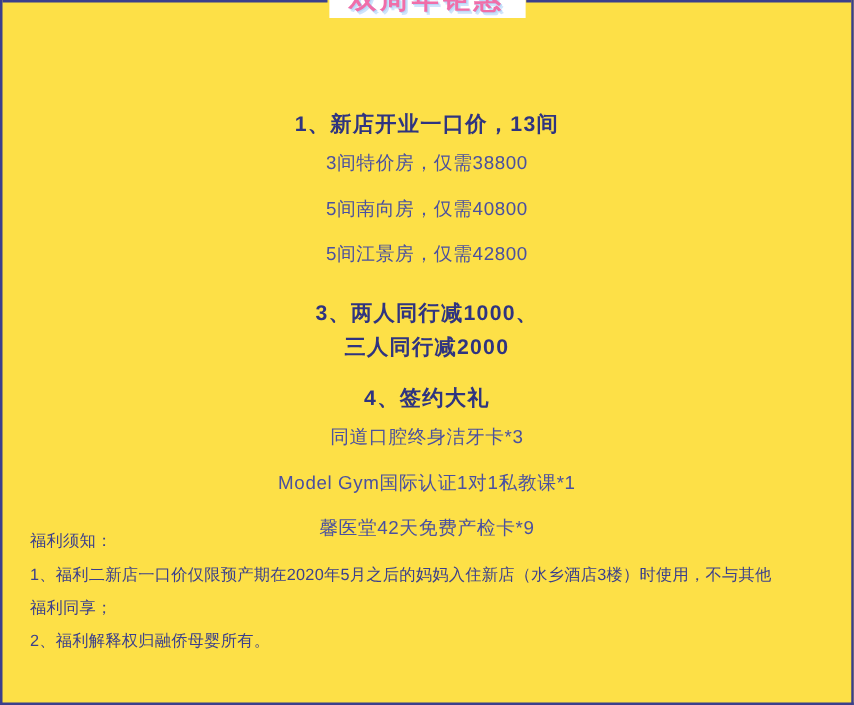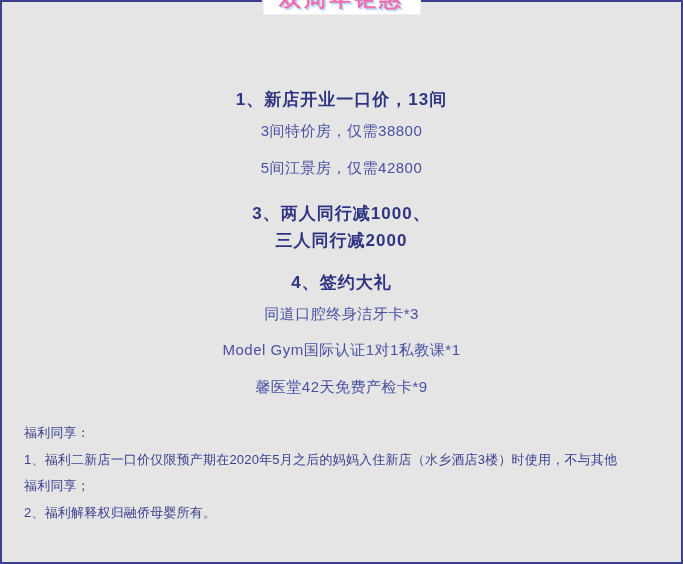--- a/index.html
+++ b/index.html
@@ -15,21 +15,21 @@
     overflow: hidden;
   }
   .poster {
     position: relative;
     width: 683px;
     height: 564px;
     box-sizing: border-box;
     border-left: 2px solid #3b3f8c;
     border-right: 2px solid #3b3f8c;
     border-bottom: 2px solid #3b3f8c;
-    background: #e5e5e5;
+    background: #fde047;
   }
   
   .top-rule {
     position: absolute;
     top: 0;
     height: 2px;
     background: #3b3f8c;
   }
   .top-rule.left  { left: 0;   width: 260px; }
   .top-rule.right { right: 0;  width: 260px; }
@@ -99,33 +99,34 @@
 
   <div class="top-rule left"></div>
   <div class="top-rule right"></div>
 
   <div class="title">双周年钜惠</div>
 
   <div class="content">
 
     <p class="headline first">1、新店开业一口价，13间</p>
     <p class="subline">3间特价房，仅需38800</p>
+    <p class="subline">5间南向房，仅需40800</p>
     <p class="subline">5间江景房，仅需42800</p>
 
 
     <p class="headline spaced">3、两人同行减1000、</p>
     <p class="headline">三人同行减2000</p>
 
     <p class="headline spaced">4、签约大礼</p>
     <p class="subline">同道口腔终身洁牙卡*3</p>
     <p class="subline">Model Gym国际认证1对1私教课*1</p>
     <p class="subline">馨医堂42天免费产检卡*9</p>
 
   </div>
 
   <div class="notes">
-    <p>福利同享：</p>
+    <p>福利须知：</p>
     <p>1、福利二新店一口价仅限预产期在2020年5月之后的妈妈入住新店（水乡酒店3楼）时使用，不与其他</p>
     <p>福利同享；</p>
     <p>2、福利解释权归融侨母婴所有。</p>
   </div>
 
 </div>
 
 </body></html>

